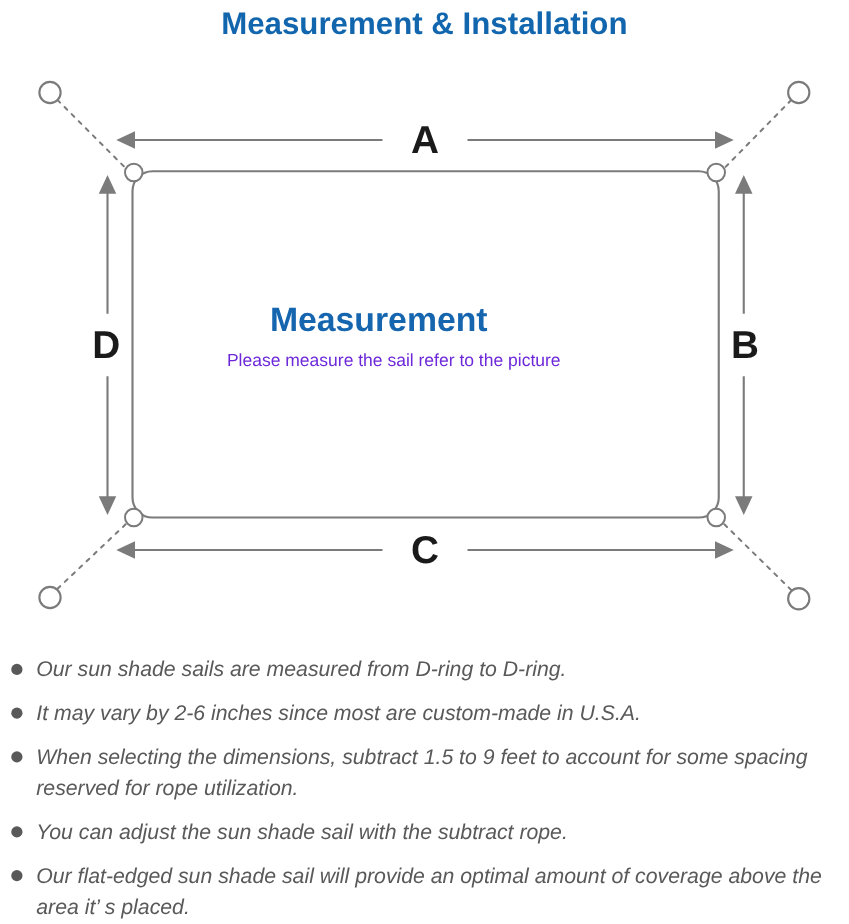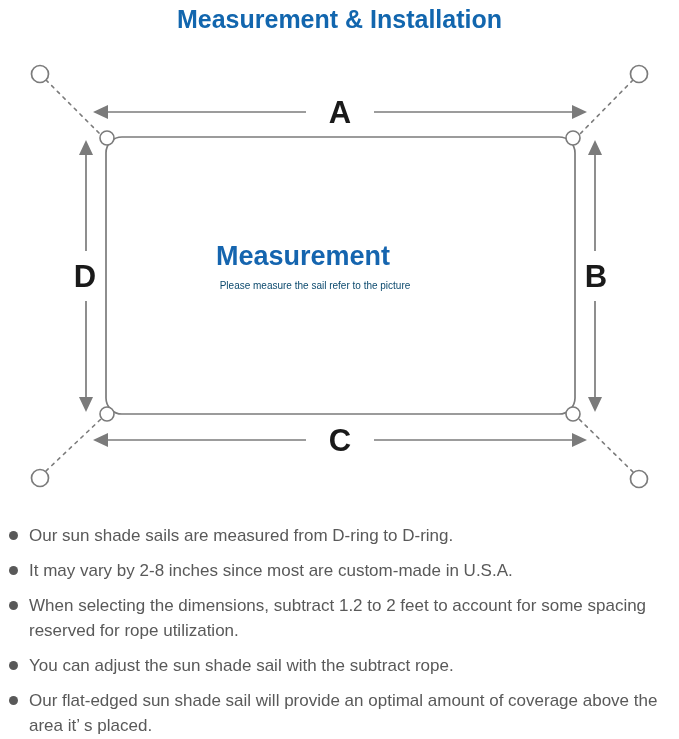--- a/index.html
+++ b/index.html
@@ -28,23 +28,23 @@
   }
 
   .center-text {
     position:absolute;
     left:105px;
     top:186px;
     width:396px;
     text-align:center;
   }
   .center-heading { color:#1565af; font-weight:bold; font-size:27px; }
-  .center-sub { color:#0c4a6e; font-size:10px; margin-top:8px;margin-left:24px; }
+  .center-sub { color:#6d28d9; font-size:14px; margin-top:8px;margin-left:24px; }
 
-  .notes { list-style:none; margin-top:8px; padding:0 6px 0 9px; }
+  .notes { list-style:none; margin-top:8px; padding:0 6px 0 9px;font-style:italic; }
   .note {
     position:relative;
     padding-left:20px;
     color:#595959;
     font-size:17px;
     line-height:25px;
     margin-bottom:10px;
     max-width:668px;
   }
   .dot {
@@ -131,25 +131,25 @@
     </div>
   </div>
 
   <ul class="notes">
     <li class="note">
       <span class="dot"></span>
       <span>Our sun shade sails are measured from D-ring to D-ring.</span>
     </li>
     <li class="note">
       <span class="dot"></span>
-      <span>It may vary by 2-8 inches since most are custom-made in U.S.A.</span>
+      <span>It may vary by 2-6 inches since most are custom-made in U.S.A.</span>
     </li>
     <li class="note">
       <span class="dot"></span>
-      <span>When selecting the dimensions, subtract 1.2 to 2 feet to account for some spacing reserved for rope utilization.</span>
+      <span>When selecting the dimensions, subtract 1.5 to 9 feet to account for some spacing reserved for rope utilization.</span>
     </li>
     <li class="note">
       <span class="dot"></span>
       <span>You can adjust the sun shade sail with the subtract rope.</span>
     </li>
     <li class="note">
       <span class="dot"></span>
       <span>Our flat-edged sun shade sail will provide an optimal amount of coverage above the area it’ s placed.</span>
     </li>
   </ul>

